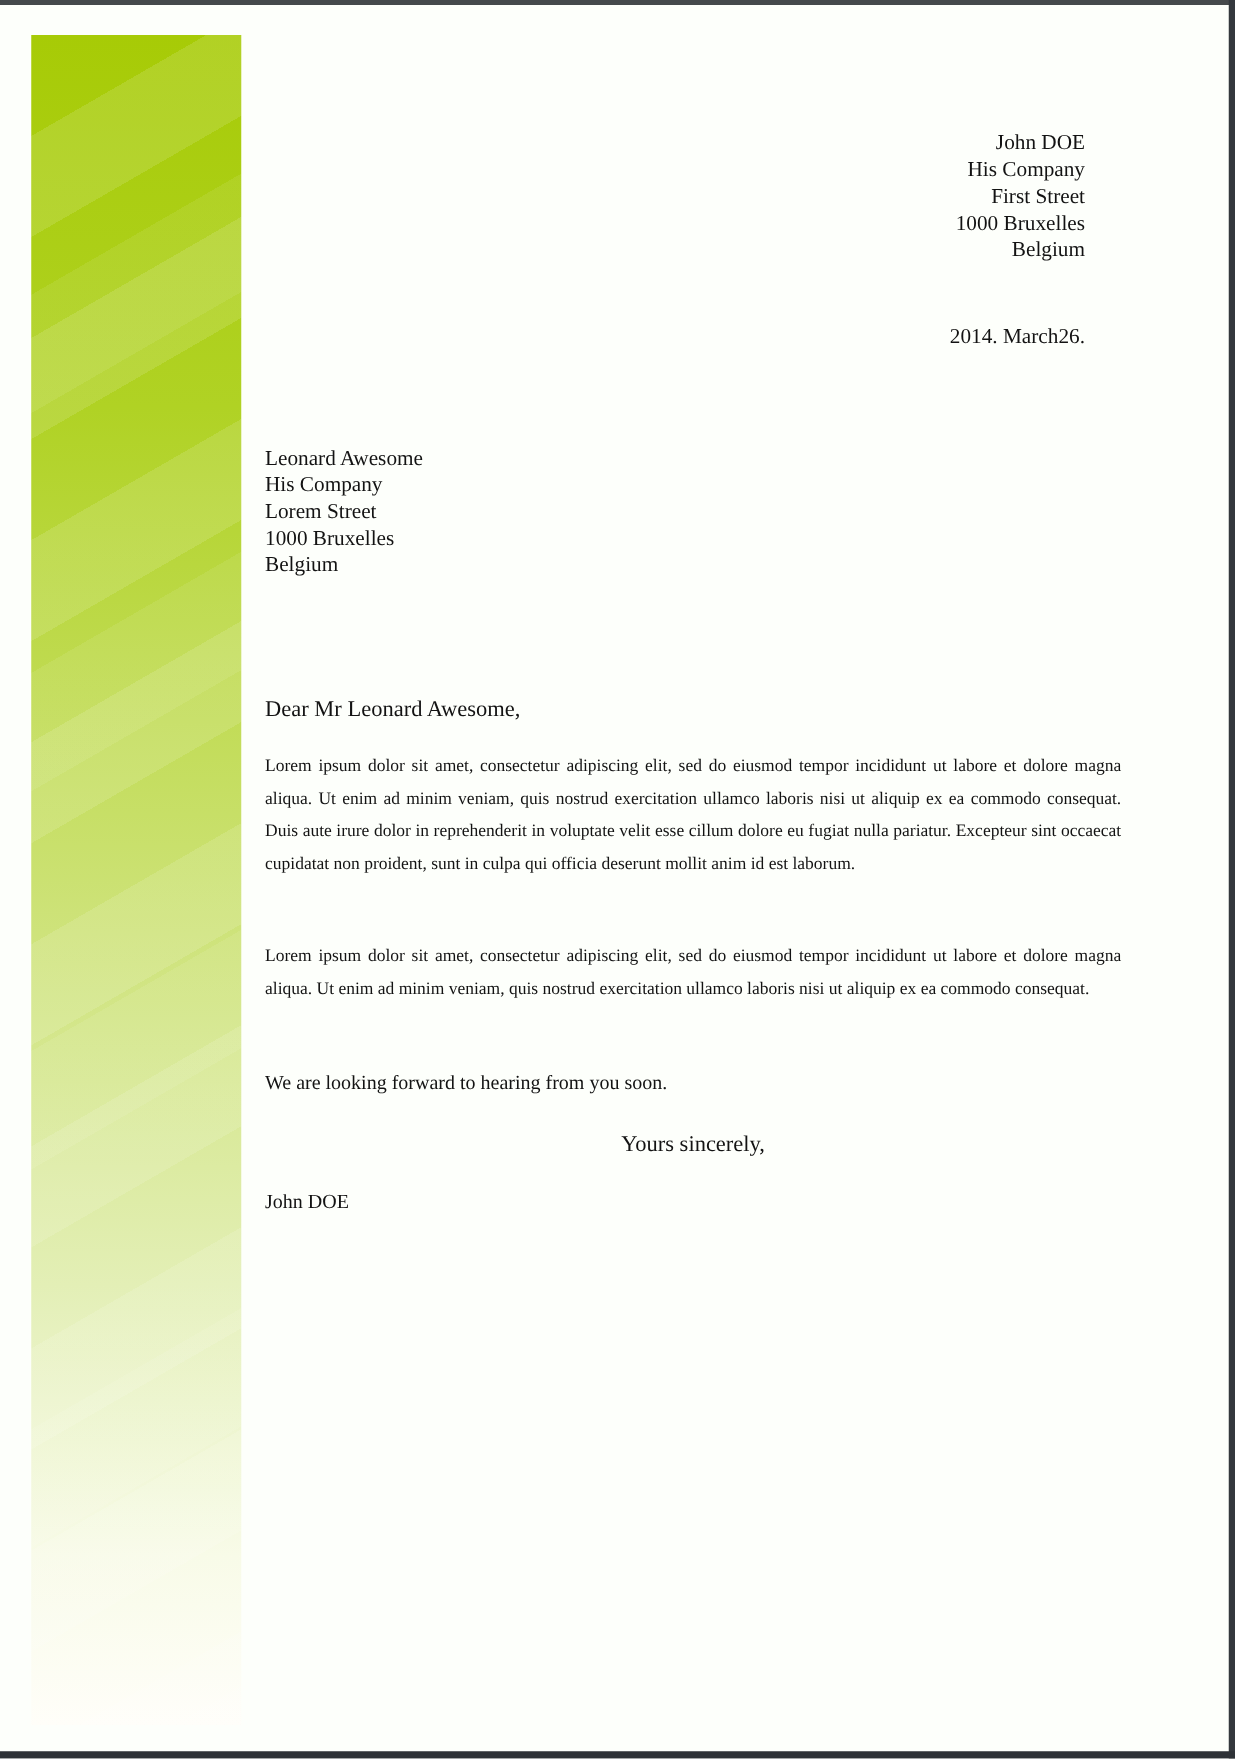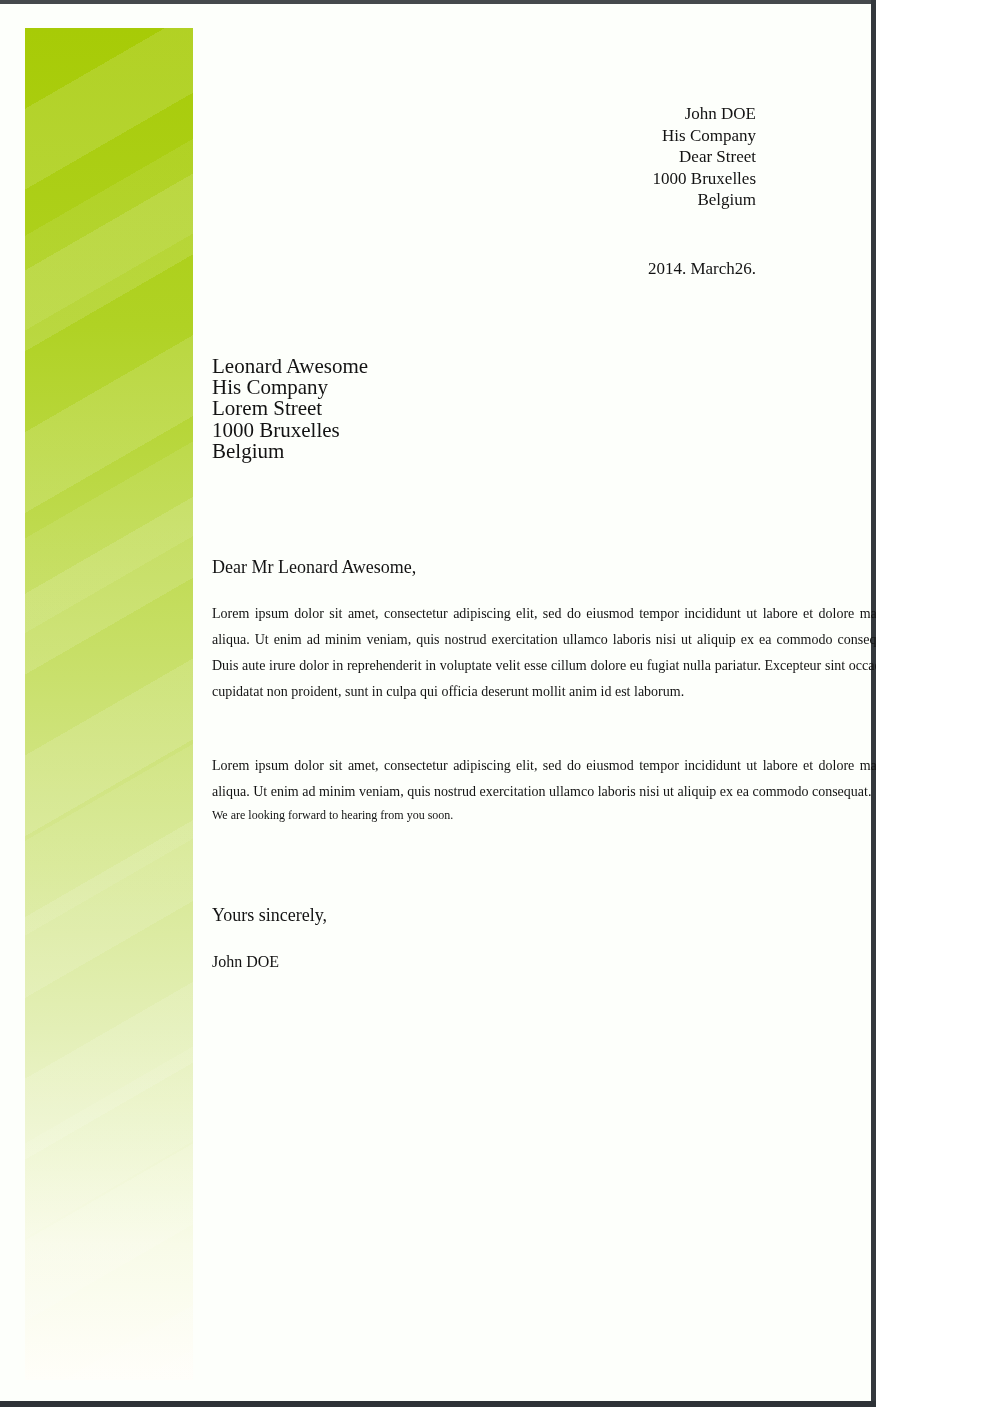--- a/index.html
+++ b/index.html
@@ -2,21 +2,21 @@
 <html><head>
 <meta charset="utf-8">
 <style>
   html, body {
     margin: 0;
     padding: 0;
     background: #ffffff;
   }
   .page {
     position: relative;
-    width: 876px;
+    width: 988px;
     height: 1407px;
     background: #fdfffb;
     overflow: hidden;
     font-family: "Liberation Serif", "DejaVu Serif", serif;
     color: #131313;
   }
   
   .edge-top    { position: absolute; top: 0; left: 0; width: 100%; height: 4px; background: #45494c; }
   .edge-right  { position: absolute; top: 0; right: 0; width: 5px; height: 100%; background: #34383d; }
   .edge-bottom { position: absolute; bottom: 0; left: 0; width: 100%; height: 6px; background: #2e3237; }
@@ -54,21 +54,21 @@
     right: 120px;
     text-align: right;
     font-size: 17px;
     line-height: 21.5px;
   }
   .recipient-block {
     position: absolute;
     top: 356px;
     left: 212px;
     text-align: left;
-    font-size: 21px;
+    font-size: 17px;
     line-height: 21.2px;
   }
   .salutation {
     position: absolute;
     top: 555px;
     left: 212px;
     width: 685px;
     font-size: 18px;
     line-height: 25px;
   }
@@ -78,33 +78,34 @@
     width: 685px;
     font-size: 14px;
     line-height: 26px;
     text-align: justify;
     margin: 0;
   }
   .para-1 { top: 601px; }
   .para-2 { top: 753px; }
   .closing-line {
     position: absolute;
-    top: 803px;
+    top: 854px;
     left: 212px;
     width: 685px;
-    font-size: 12px;
+    font-size: 16px;
     line-height: 25px;
   }
   .valediction {
     position: absolute;
     top: 903px;
     left: 212px;
     width: 685px;
     font-size: 18px;
     line-height: 25px;
+    text-align: center;
   }
   .signature {
     position: absolute;
     top: 951px;
     left: 212px;
     width: 685px;
     font-size: 16px;
     line-height: 22px;
   }
   .addr-line { display: block; }
@@ -116,21 +117,21 @@
 
   <div class="edge-top"></div>
   <div class="edge-right"></div>
   <div class="edge-bottom"></div>
 
   <div class="sidebar-stripe"></div>
 
   <div class="sender-block">
     <span class="addr-line">John DOE</span>
     <span class="addr-line">His Company</span>
-    <span class="addr-line">Dear Street</span>
+    <span class="addr-line">First Street</span>
     <span class="addr-line">1000 Bruxelles</span>
     <span class="addr-line">Belgium</span>
   </div>
 
   <div class="date-line">2014. March26.</div>
 
   <div class="recipient-block">
     <span class="addr-line">Leonard Awesome</span>
     <span class="addr-line">His Company</span>
     <span class="addr-line">Lorem Street</span>

